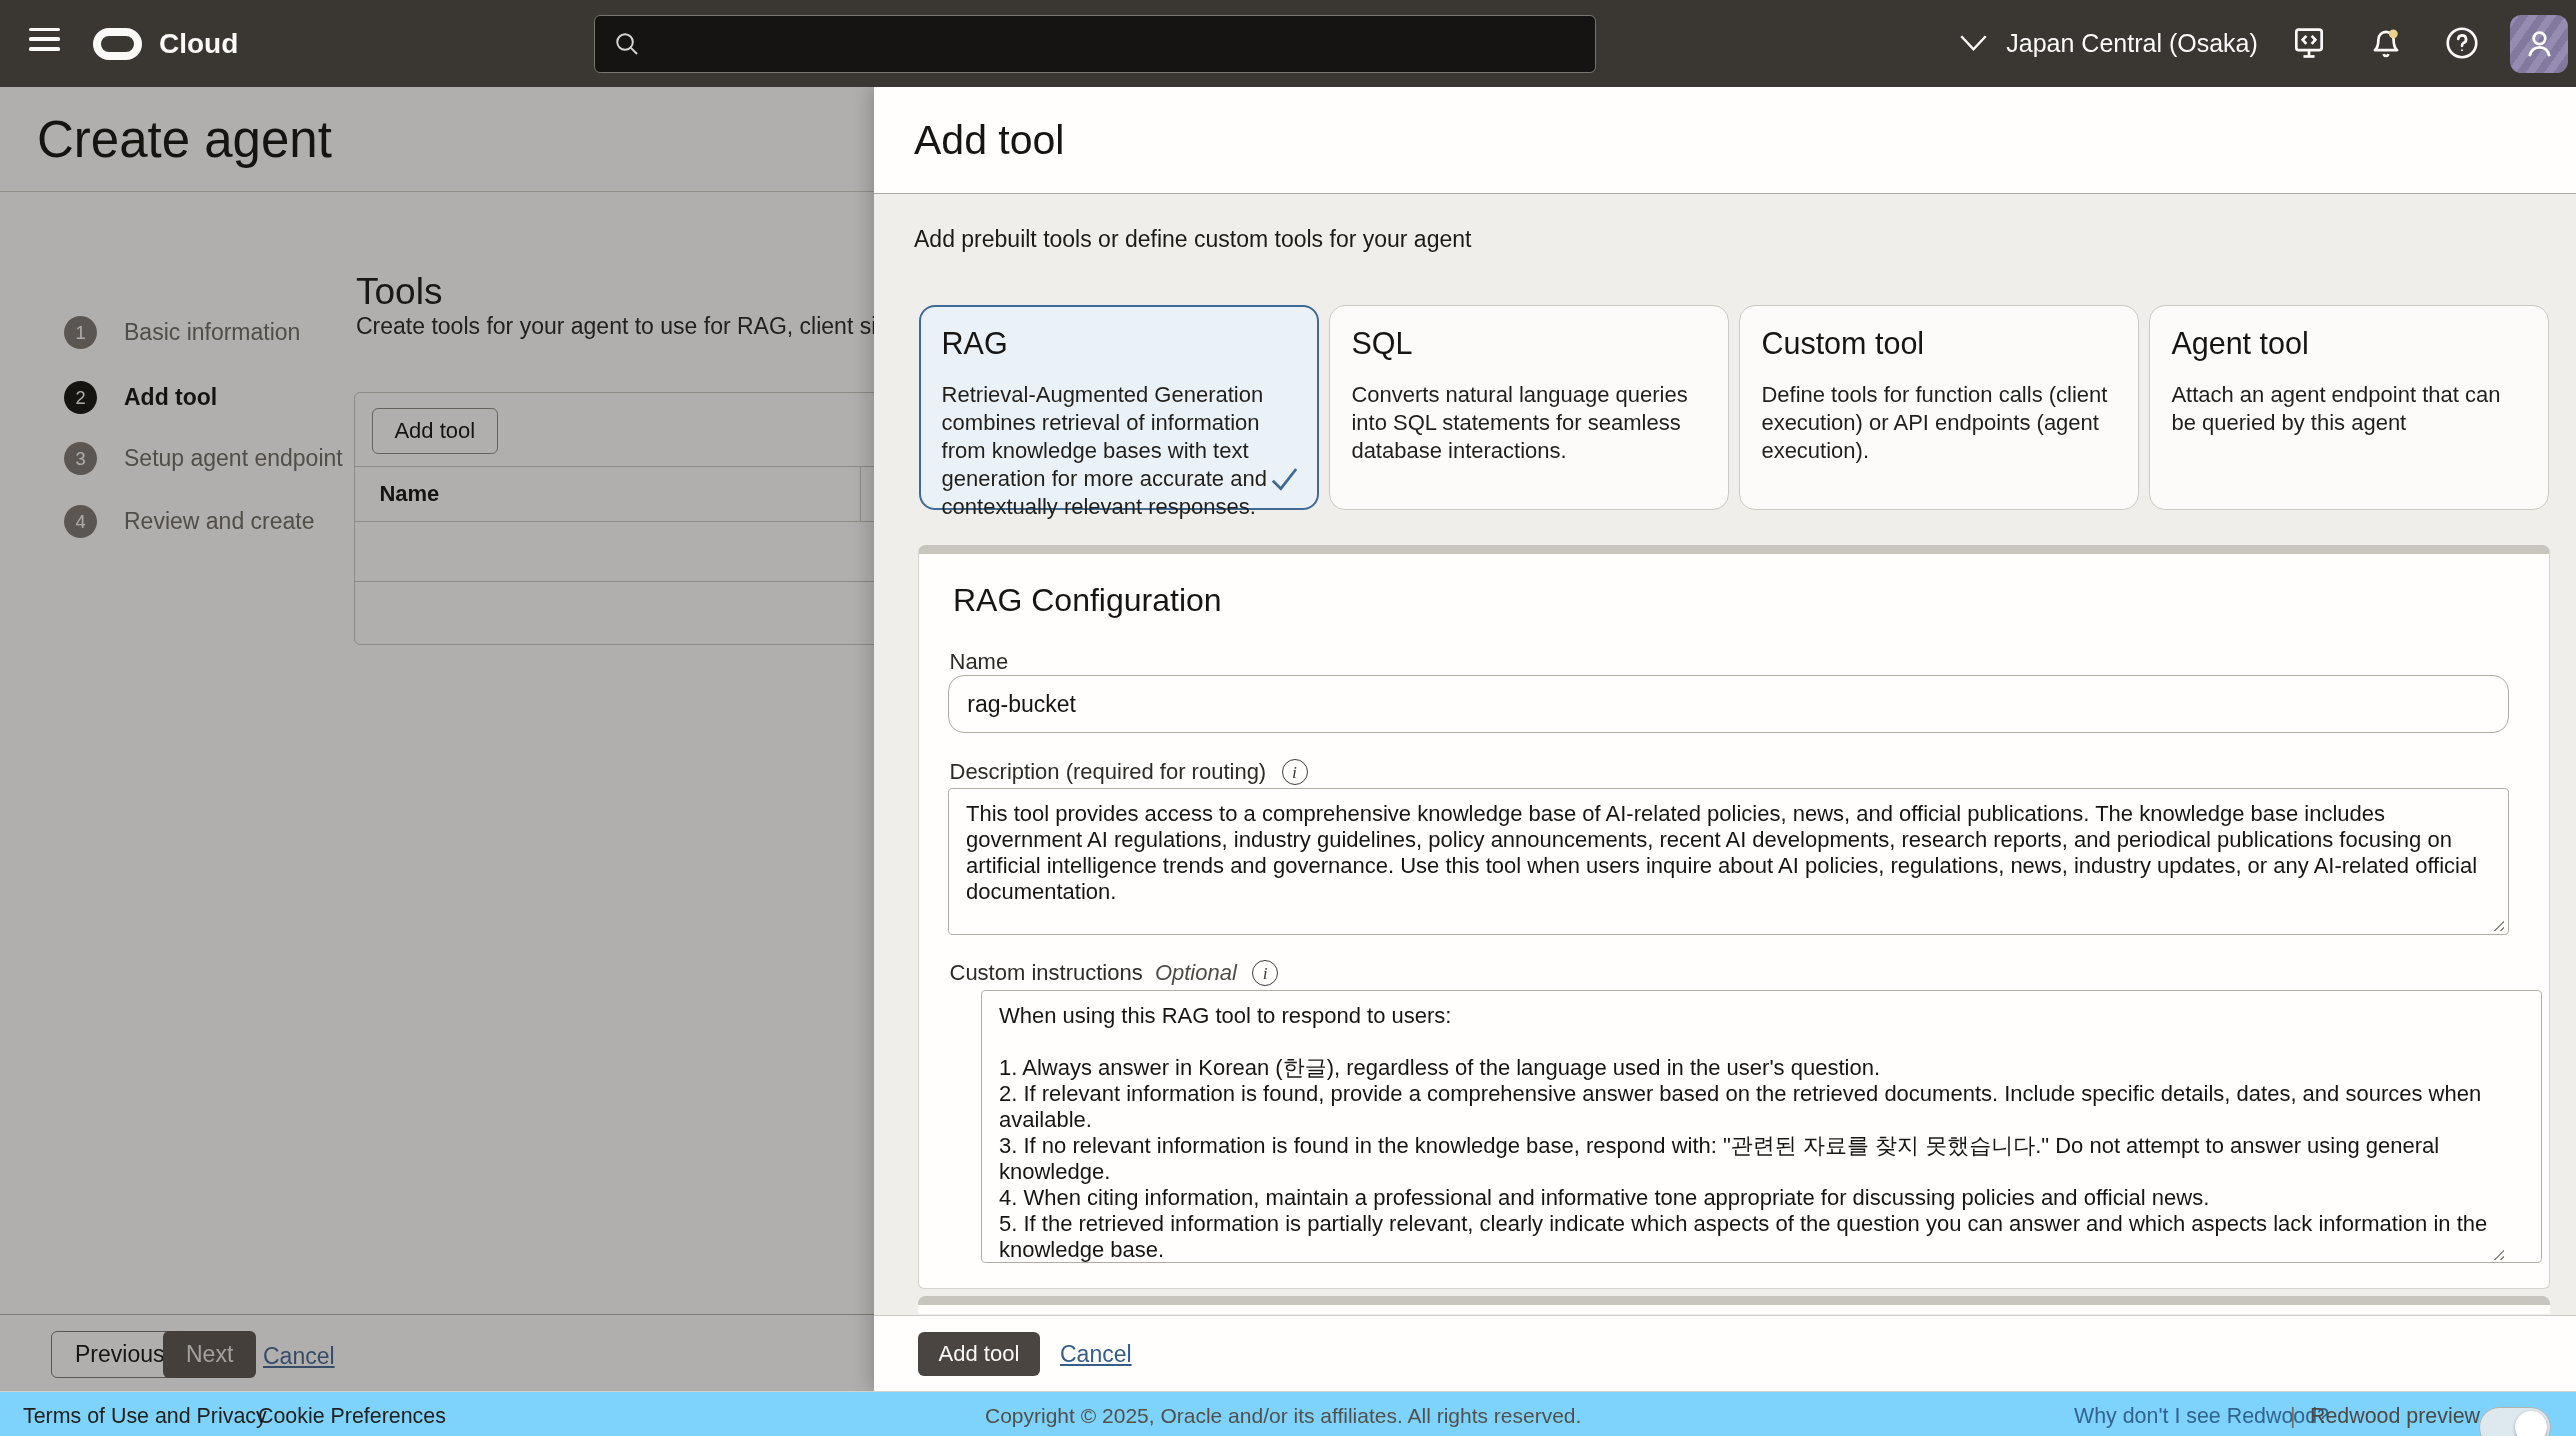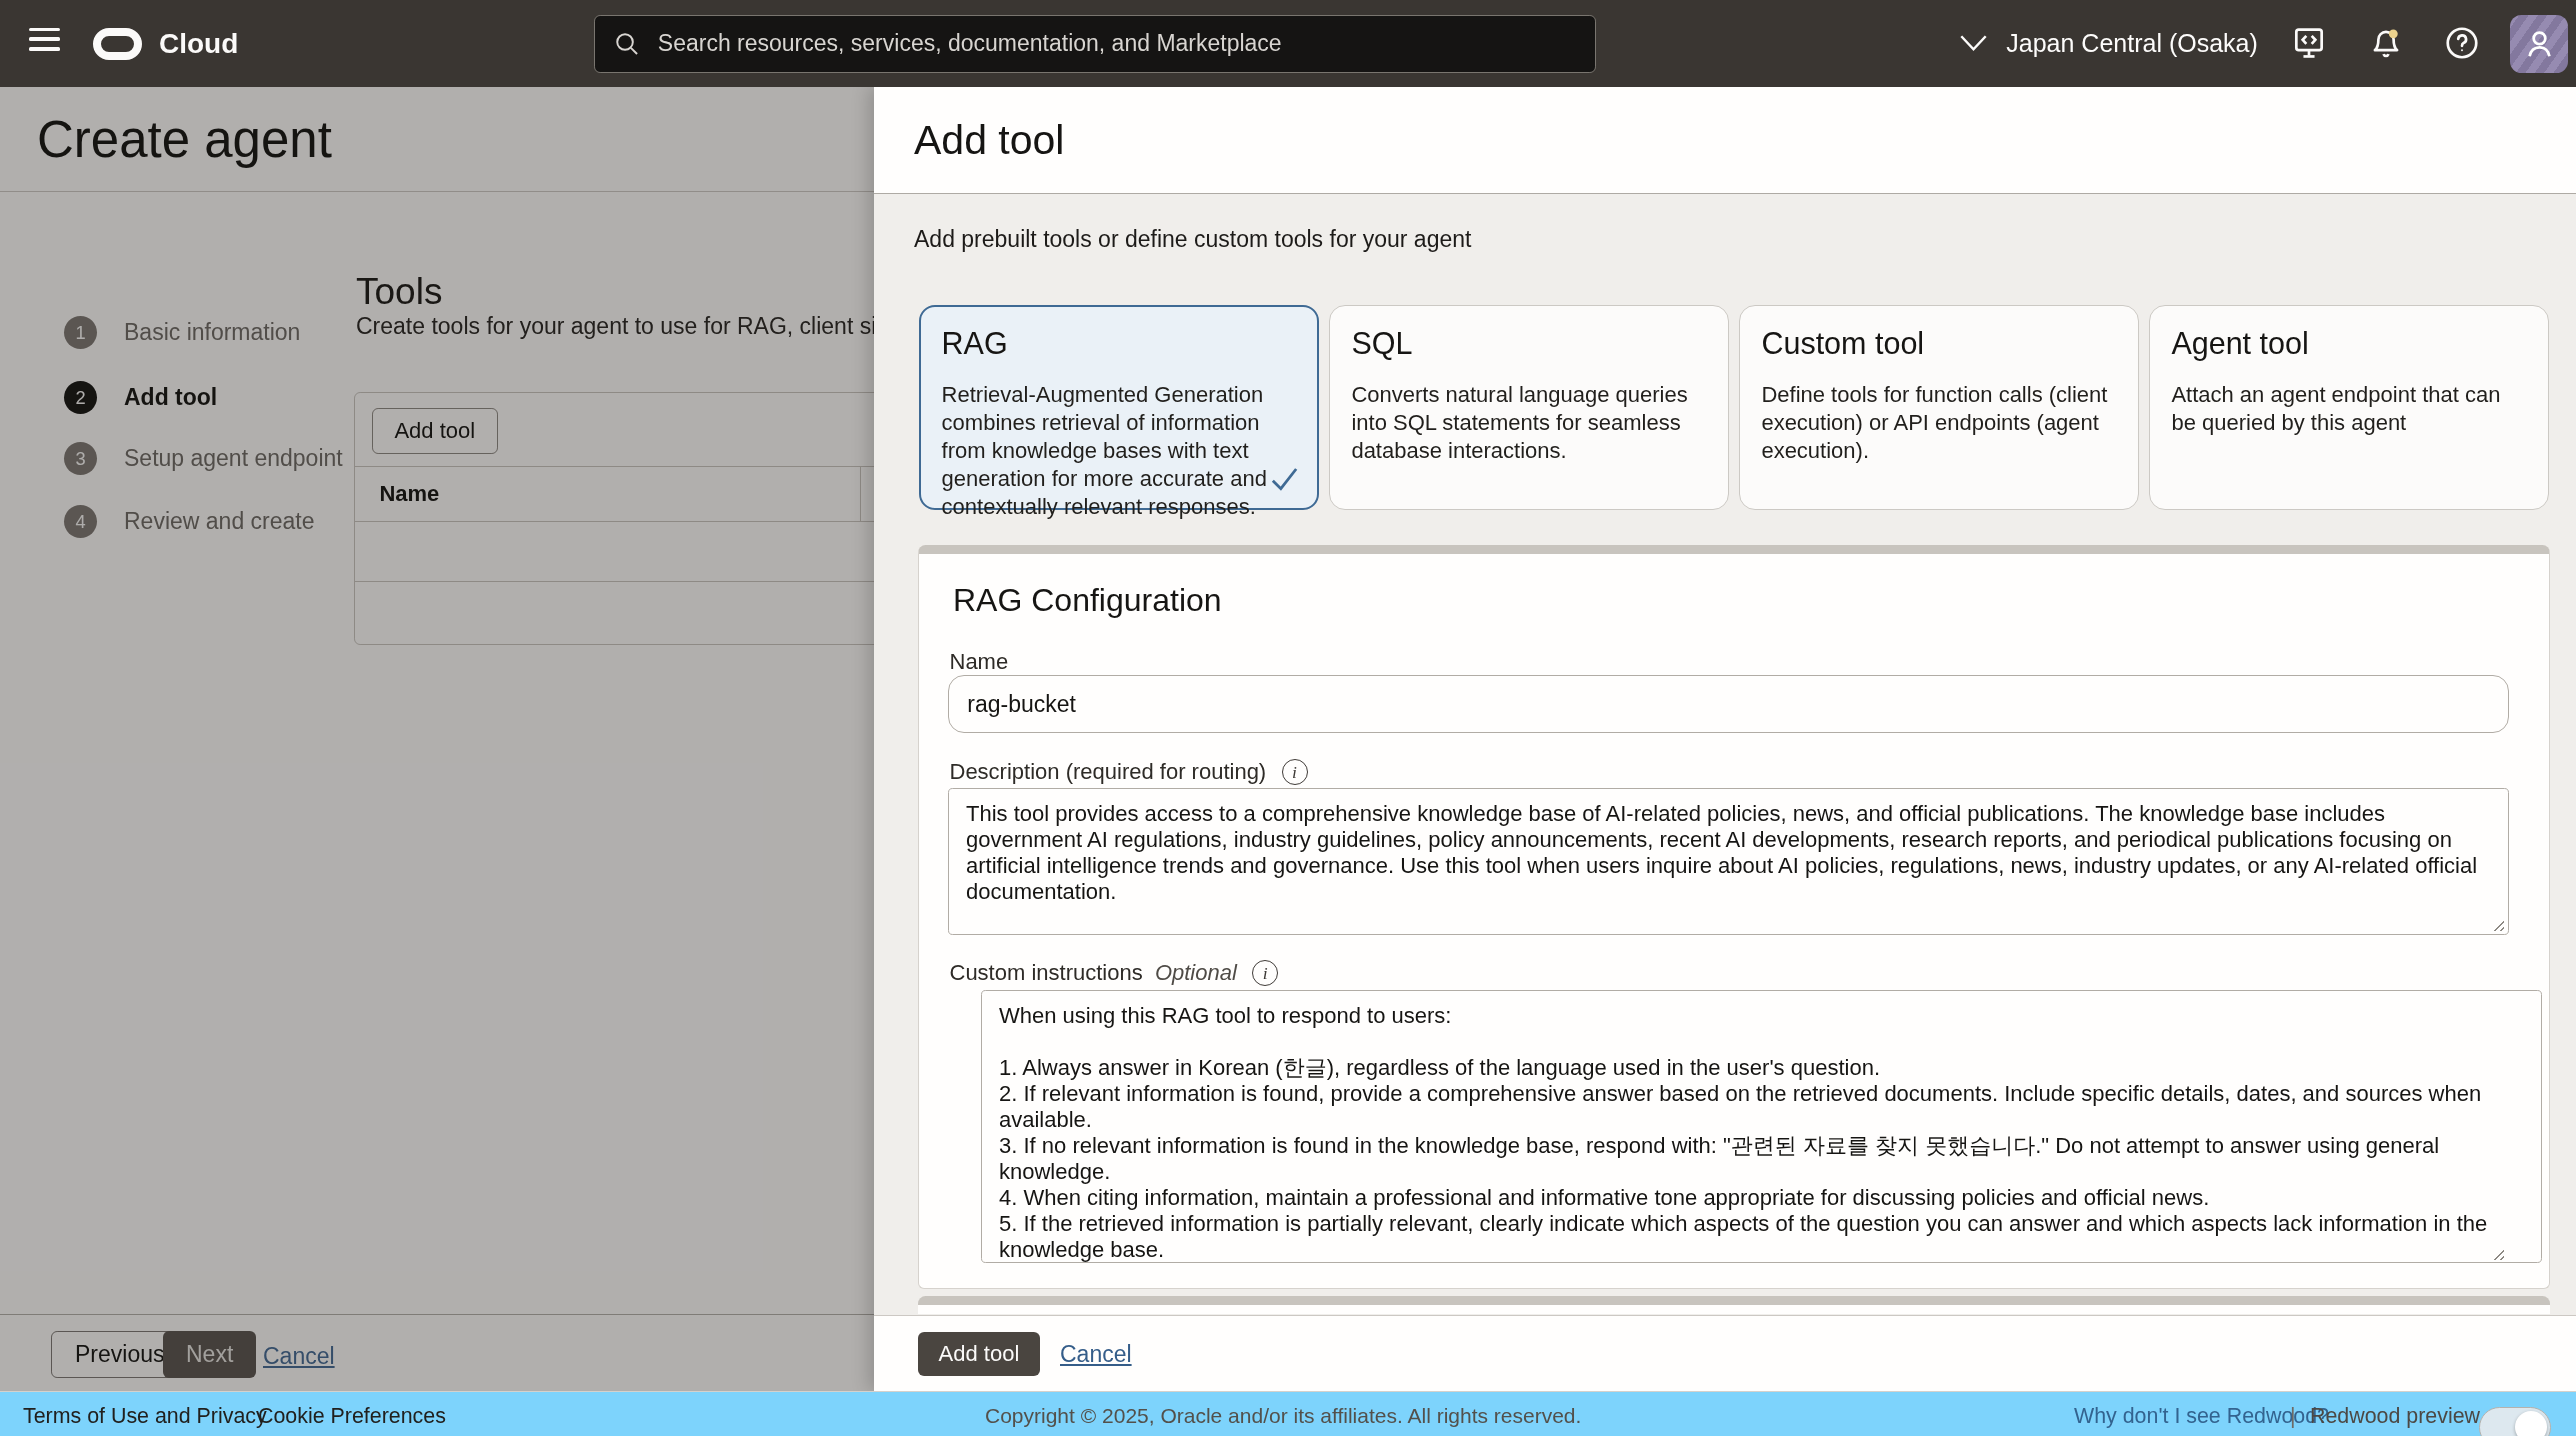--- a/index.html
+++ b/index.html
@@ -272,21 +272,20 @@
   <div class="oracle-logo"></div>
   <div class="brand">Cloud</div>
 
   <div class="searchbox">
     <span>
       <svg width="27.5" height="27.5" viewBox="0 0 24 24" fill="none" stroke="#d8d5d1" stroke-width="1.7">
         <circle cx="10.5" cy="10.5" r="6.8"></circle>
         <line x1="15.6" y1="15.6" x2="21" y2="21"></line>
       </svg>
     </span>
-    <input type="text" readonly="" placeholder="Search resources, services, documentation, and Marketplace" style="">
   </div>
 
   <div class="region">
     <span>
       <svg width="29" height="18.3" viewBox="0 0 19 12" fill="none" stroke="#fdfcfb" stroke-width="1.6">
         <polyline points="1.5,1.5 9.5,10 17.5,1.5"></polyline>
       </svg>
     </span>
     <span class="region-label">Japan Central (Osaka)</span>
   </div>

